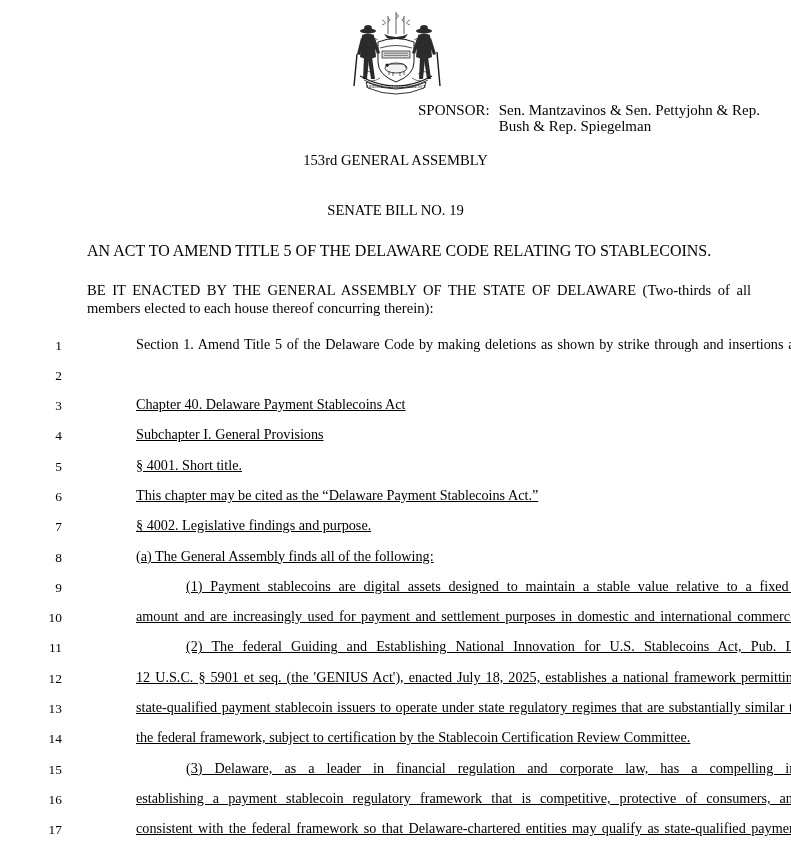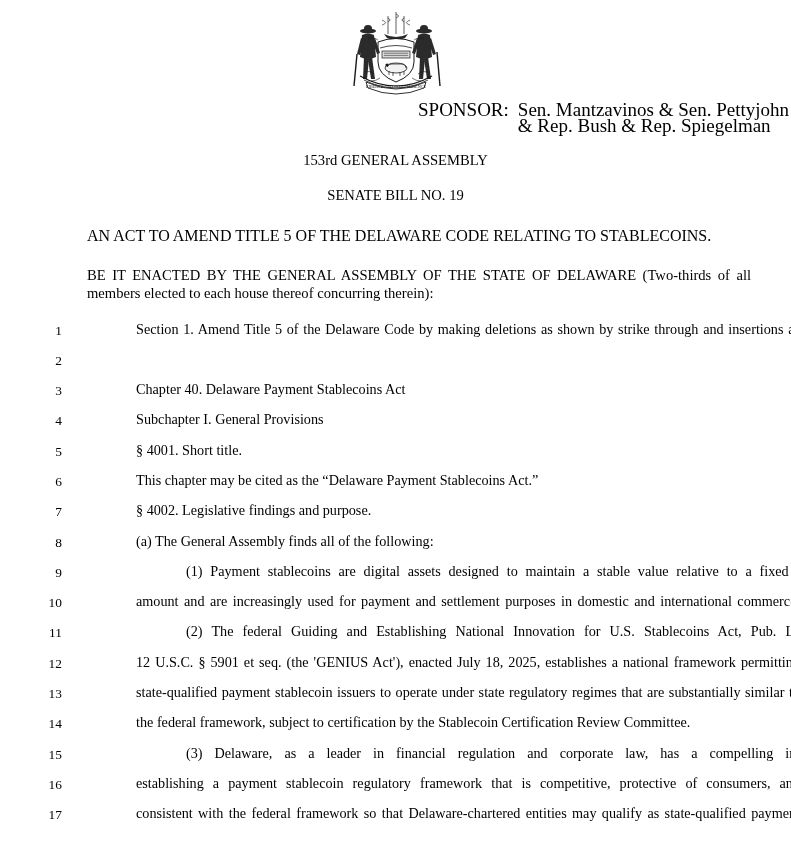--- a/index.html
+++ b/index.html
@@ -28,41 +28,41 @@
     display: inline-block;
     width: 104px;
     height: 92px;
   }
 
   
   .sponsor-block {
     display: flex;
     margin-top: 2px;
     padding-left: 418px;
-    font-size: 19px;
+    font-size: 15px;
     line-height: 16px;
   }
   .sponsor-label {
     white-space: nowrap;
     margin-right: 9px;
   }
   .sponsor-names {
     max-width: 290px;
   }
 
   
   .title-block {
     text-align: center;
     margin-top: 17px;
     font-size: 14.6px;
     line-height: 18.5px;
   }
   .bill-no {
     text-align: center;
-    margin-top: 17px;
+    margin-top: 32px;
     font-size: 14.6px;
   }
 
   
   .act-title {
     margin: 23px 40px 0 87px;
     font-size: 16px;
     line-height: 18px;
   }
   .enacting {
@@ -103,21 +103,21 @@
     white-space: pre;
   }
   .line-text.justify {
     white-space: normal;
     text-align: justify;
     text-align-last: justify;
   }
   .line-text.ind-half { padding-left: 49px; }
   .line-text.ind-one  { padding-left: 99px; }
 
-  .u { }
+  .u { text-decoration: underline; }
 </style>
 </head>
 <body>
 
 <div class="seal-wrap">
   <span class="seal">
     <svg viewBox="0 0 104 92" width="104" height="92" aria-hidden="true">
       <g stroke="#1a1a1a" fill="none" stroke-width="0.8">
 
         <path d="M44 8 L44 26 M52 4 L52 26 M60 8 L60 26" stroke-width="0.7"></path>

